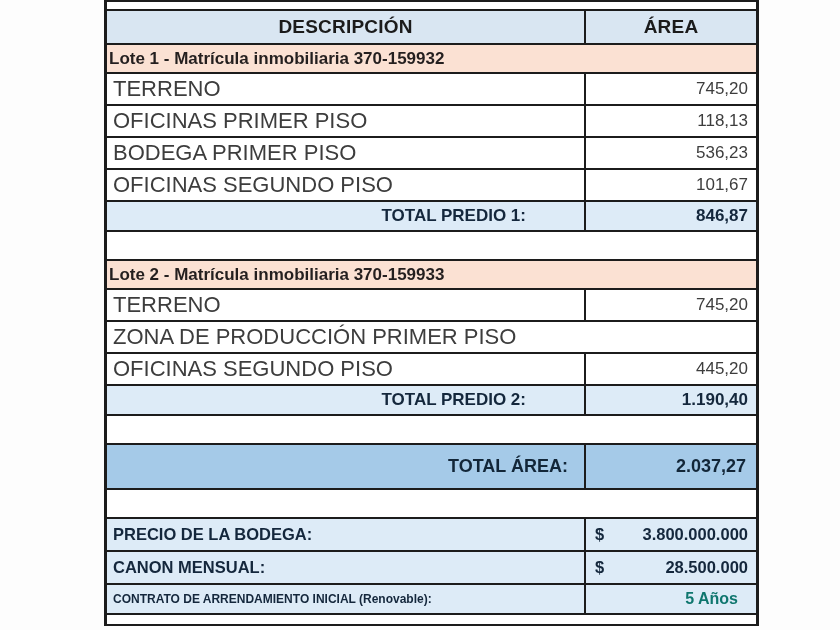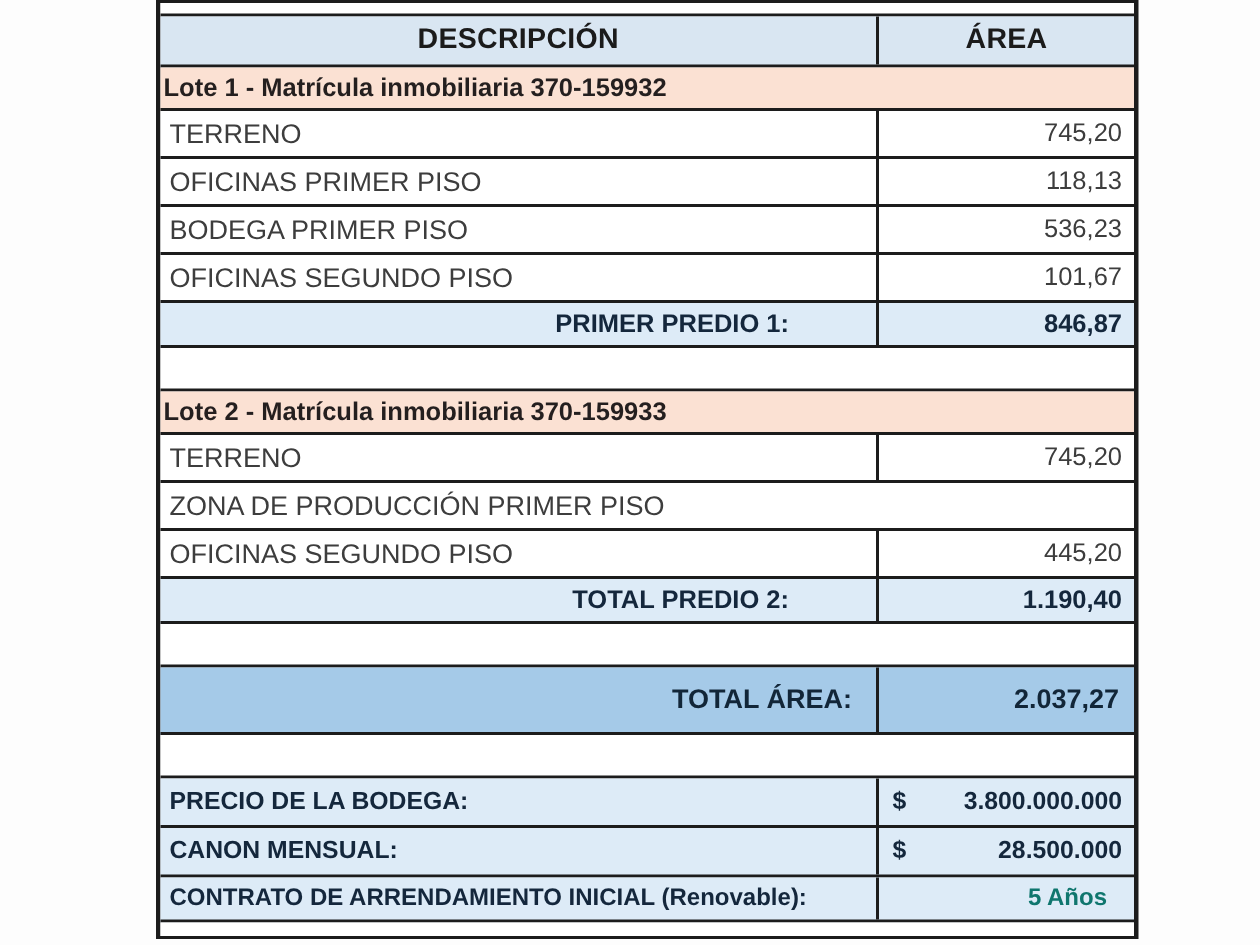--- a/index.html
+++ b/index.html
@@ -65,21 +65,21 @@
   .row-section { height: 29px; background: var(--section-bg); }
   .row-section .cell {
     padding-left: 2px;
     font-weight: bold;
     font-size: 17px;
     color: #241f1f;
   }
   .row-data { height: 32px; }
   .row-data .label {
     padding-left: 6px;
-    font-size: 18px;
+    font-size: 22px;
     color: #3d3d3d;
   }
   .row-data .area {
     justify-content: flex-end;
     padding-right: 8px;
     font-size: 17px;
     color: #3d3d3d;
   }
   .row-total { height: 30px; background: var(--total-bg); }
   .row-total .label {
@@ -125,21 +125,21 @@
     padding-left: 9px;
     padding-right: 8px;
     font-weight: bold;
     font-size: 16.5px;
     color: #14273c;
   }
   .row-info { height: 30px; background: var(--total-bg); }
   .row-info .label {
     padding-left: 6px;
     font-weight: bold;
-    font-size: 16px;
+    font-size: 12px;
     color: #14273c;
   }
   .row-info .area {
     justify-content: flex-end;
     padding-right: 18px;
     font-weight: bold;
     font-size: 16px;
     color: #0f766e;
   }
 </style>
@@ -168,21 +168,21 @@
       </div>
       <div class="row row-data">
         <div class="cell label">BODEGA PRIMER PISO</div>
         <div class="cell area">536,23</div>
       </div>
       <div class="row row-data">
         <div class="cell label">OFICINAS SEGUNDO PISO</div>
         <div class="cell area">101,67</div>
       </div>
       <div class="row row-total">
-        <div class="cell label">PRIMER PREDIO 1:</div>
+        <div class="cell label">TOTAL PREDIO 1:</div>
         <div class="cell area">846,87</div>
       </div>
       <div class="row row-blank">
         <div class="cell merged"></div>
       </div>
       <div class="row row-section">
         <div class="cell merged">Lote 2 - Matrícula inmobiliaria 370-159933</div>
       </div>
       <div class="row row-data">
         <div class="cell label">TERRENO</div>

